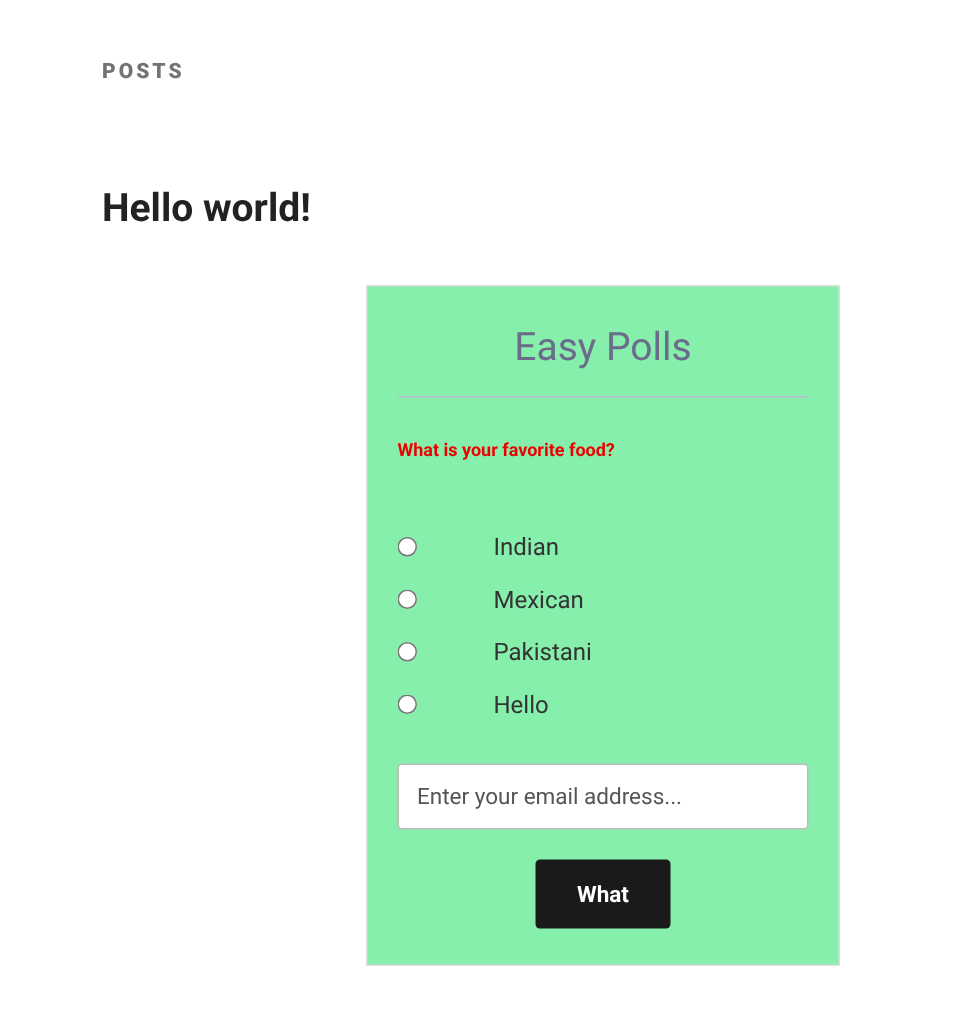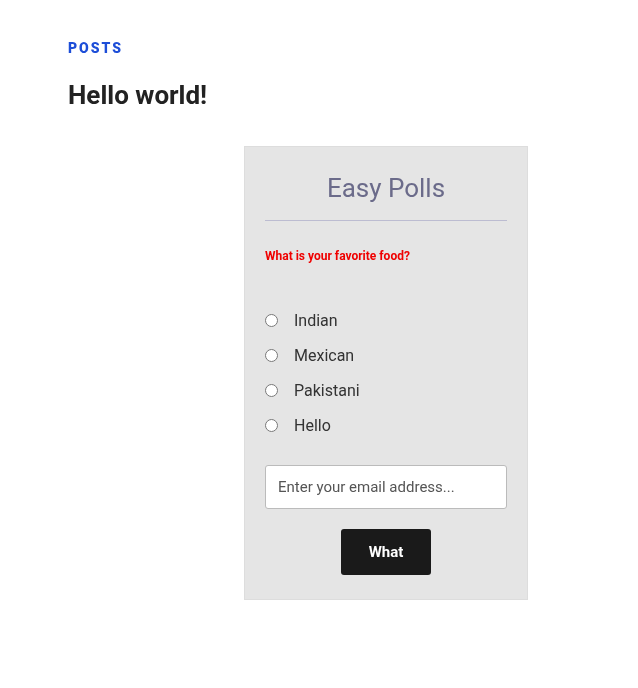--- a/index.html
+++ b/index.html
@@ -14,42 +14,42 @@
       height: 688px;
       padding: 0;
     }
     .container {
       padding: 40px 35px 0 68px;
     }
     .section-heading {
       font-size: 14px;
       font-weight: 900;
       letter-spacing: 2px;
-      color: #1d4ed8;
-      margin-bottom: 24px;
+      color: #737373;
+      margin-bottom: 68px;
       text-transform: uppercase;
     }
     .post-date {
       font-size: 12px;
       font-weight: 800;
       letter-spacing: 1.5px;
       color: #888;
       text-transform: uppercase;
       margin-bottom: 6px;
     }
     .post-title {
       font-size: 26px;
       font-weight: 700;
       color: #222;
       margin-bottom: 36px;
     }
     .poll-box {
       margin-left: 176px;
-      width: 284px;
-      background: #e5e5e5;
+      width: 316px;
+      background: #86efac;
       border: 1px solid #ddd;
       padding: 26px 20px 24px 20px;
     }
     .poll-title {
       text-align: center;
       font-size: 26px;
       font-weight: 400;
       color: #6b6b8a;
       padding-bottom: 17px;
       border-bottom: 1px solid #bcbcd1;
@@ -64,20 +64,21 @@
     .poll-options {
       list-style: none;
       margin-bottom: 22px;
     }
     .poll-option {
       display: flex;
       align-items: center;
       padding: 8px 0;
       font-size: 16px;
       color: #333;
+      gap: 35px;
     }
     .poll-option input[type="radio"] {
       margin-right: 16px;
       width: 13px;
       height: 13px;
     }
     .email-input {
       width: 100%;
       padding: 12px 12px;
       font-size: 15px;

